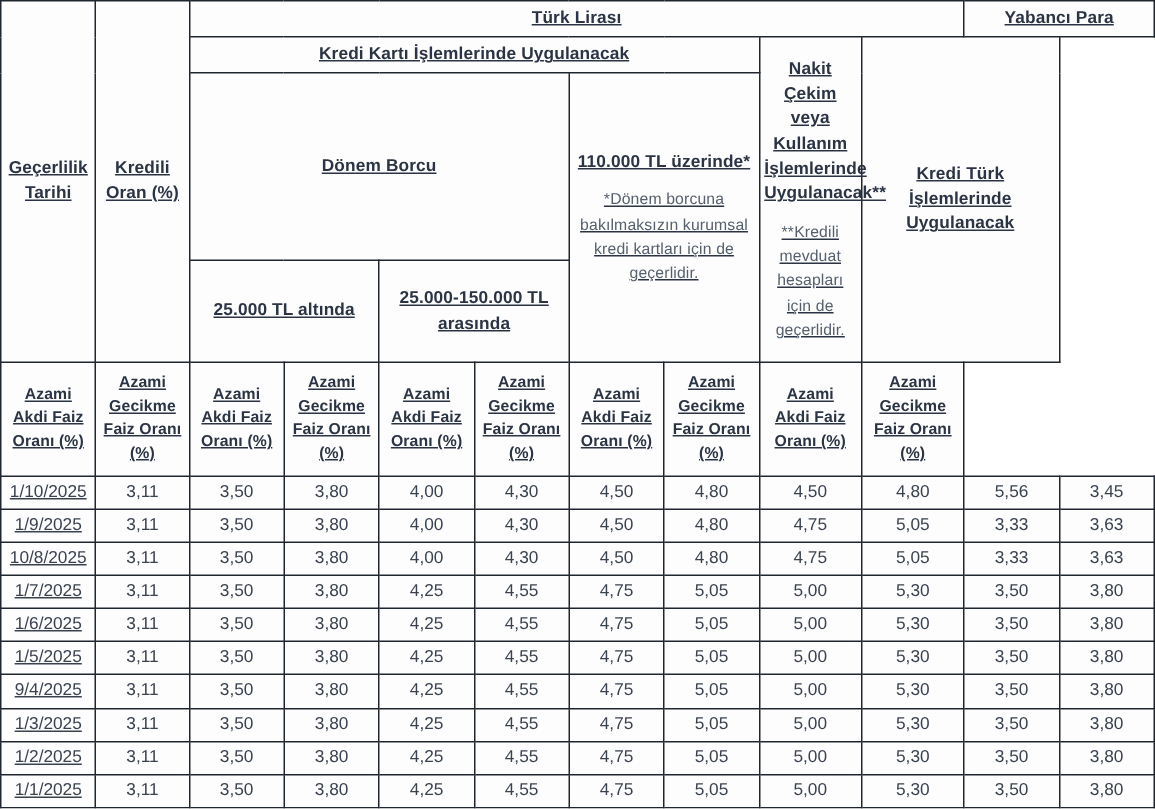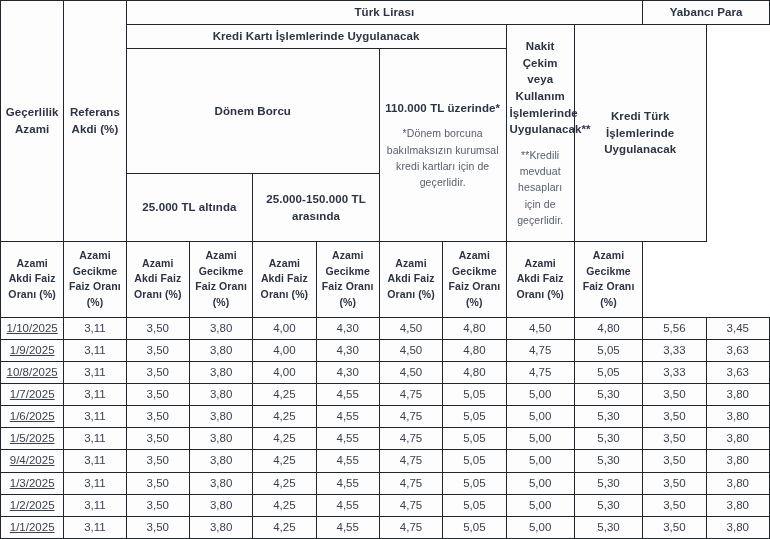--- a/index.html
+++ b/index.html
@@ -33,20 +33,21 @@
     box-sizing: border-box;
   }
 
   
   td.hd {
     font-weight: bold;
     font-size: 11.5px;
     line-height: 1.45;
     color: #2b3444;
     letter-spacing: 0.1px;
+    text-decoration: underline;
   }
   td.hd-top {
     font-size: 11.5px;
   }
   td.hd-sub {
     font-size: 10.5px;
     line-height: 1.5;
   }
   td.hd-band {
     font-size: 11.5px;
@@ -98,22 +99,22 @@
     <col class="c-std">
       <col class="c-std">
     <col class="c-nakit">
       <col class="c-nakit">
     <col class="c-fx">
       <col class="c-fx">
   </colgroup>
   <tbody>
 
     <tr>
-      <td class="hd" rowspan="4">Geçerlilik Azami</td>
-      <td class="hd" rowspan="4">Referans Akdi (%)</td>
+      <td class="hd" rowspan="4">Geçerlilik Tarihi</td>
+      <td class="hd" rowspan="4">Kredili Oran (%)</td>
       <td class="hd hd-top" colspan="8">Türk Lirası</td>
       <td class="hd hd-top" colspan="2">Yabancı Para</td>
     </tr>
 
     <tr>
       <td class="hd" colspan="6">Kredi Kartı İşlemlerinde Uygulanacak</td>
       <td class="hd" rowspan="3">
         <span class="hd-title-line">Nakit Çekim veya</span>
         <span class="hd-title-line">Kullanım İşlemlerinde</span>
         <span class="hd-title-line">Uygulanacak**</span>

